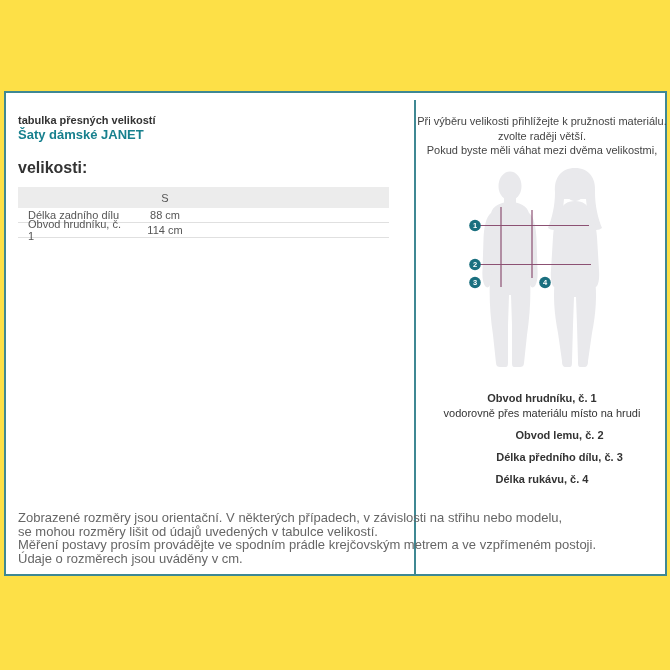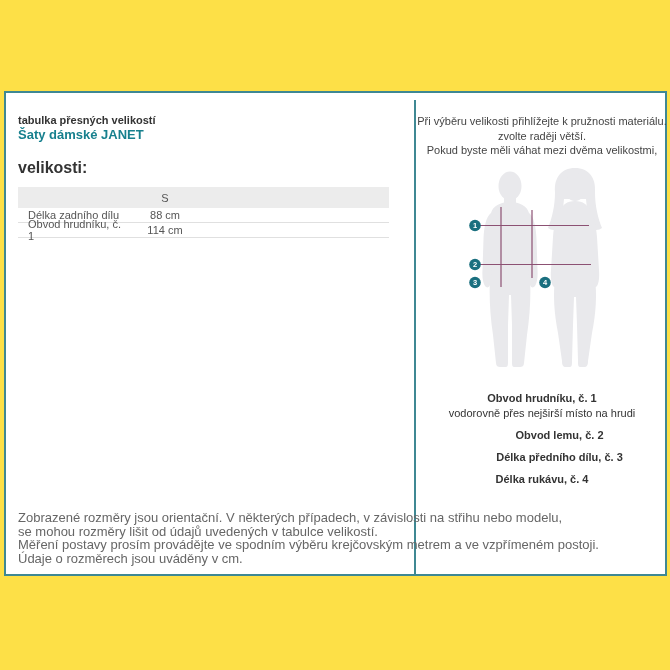--- a/index.html
+++ b/index.html
@@ -60,21 +60,21 @@
     </div>
     <div class="t-row t-body-row">
       <div class="t-label">Obvod hrudníku, č. 1</div>
       <div class="t-value">114 cm</div>
     </div>
   </div>
 
   <div class="footnote">
     <div>Zobrazené rozměry jsou orientační. V některých případech, v závislosti na střihu nebo modelu,</div>
     <div>se mohou rozměry lišit od údajů uvedených v tabulce velikostí.</div>
-    <div>Měření postavy prosím provádějte ve spodním výběru krejčovským metrem a ve vzpřímeném postoji.</div>
+    <div>Měření postavy prosím provádějte ve spodním prádle krejčovským metrem a ve vzpřímeném postoji.</div>
     <div>Údaje o rozměrech jsou uváděny v cm.</div>
   </div>
 
   <div class="intro">
     <div>Při výběru velikosti přihlížejte k pružnosti materiálu.</div>
     <div>zvolte raději větší.</div>
     <div>Pokud byste měli váhat mezi dvěma velikostmi,</div>
   </div>
 
   <svg class="diagram" viewBox="0 0 200 210" xmlns="http://www.w3.org/2000/svg">
@@ -111,19 +111,19 @@
       <text x="25" y="102.2" fill="#fff">2</text>
       <circle cx="25" cy="117.5" r="5.8" fill="#1a6f7f"></circle>
       <text x="25" y="120.2" fill="#fff">3</text>
       <circle cx="95" cy="117.5" r="5.8" fill="#1a6f7f"></circle>
       <text x="95" y="120.2" fill="#fff">4</text>
     </g>
   </svg>
 
   <div class="measure-labels">
     <div class="m-bold mb1">Obvod hrudníku, č. 1</div>
-    <div class="m-note">vodorovně přes nejširší místo na hrudi</div>
+    <div class="m-note">vodorovně přes materiálu místo na hrudi</div>
     <div class="m-bold mb8">Obvod lemu, č. 2</div>
     <div class="m-bold mb8">Délka předního dílu, č. 3</div>
     <div class="m-bold">Délka rukávu, č. 4</div>
   </div>
 
 </div>
 
 </body></html>

